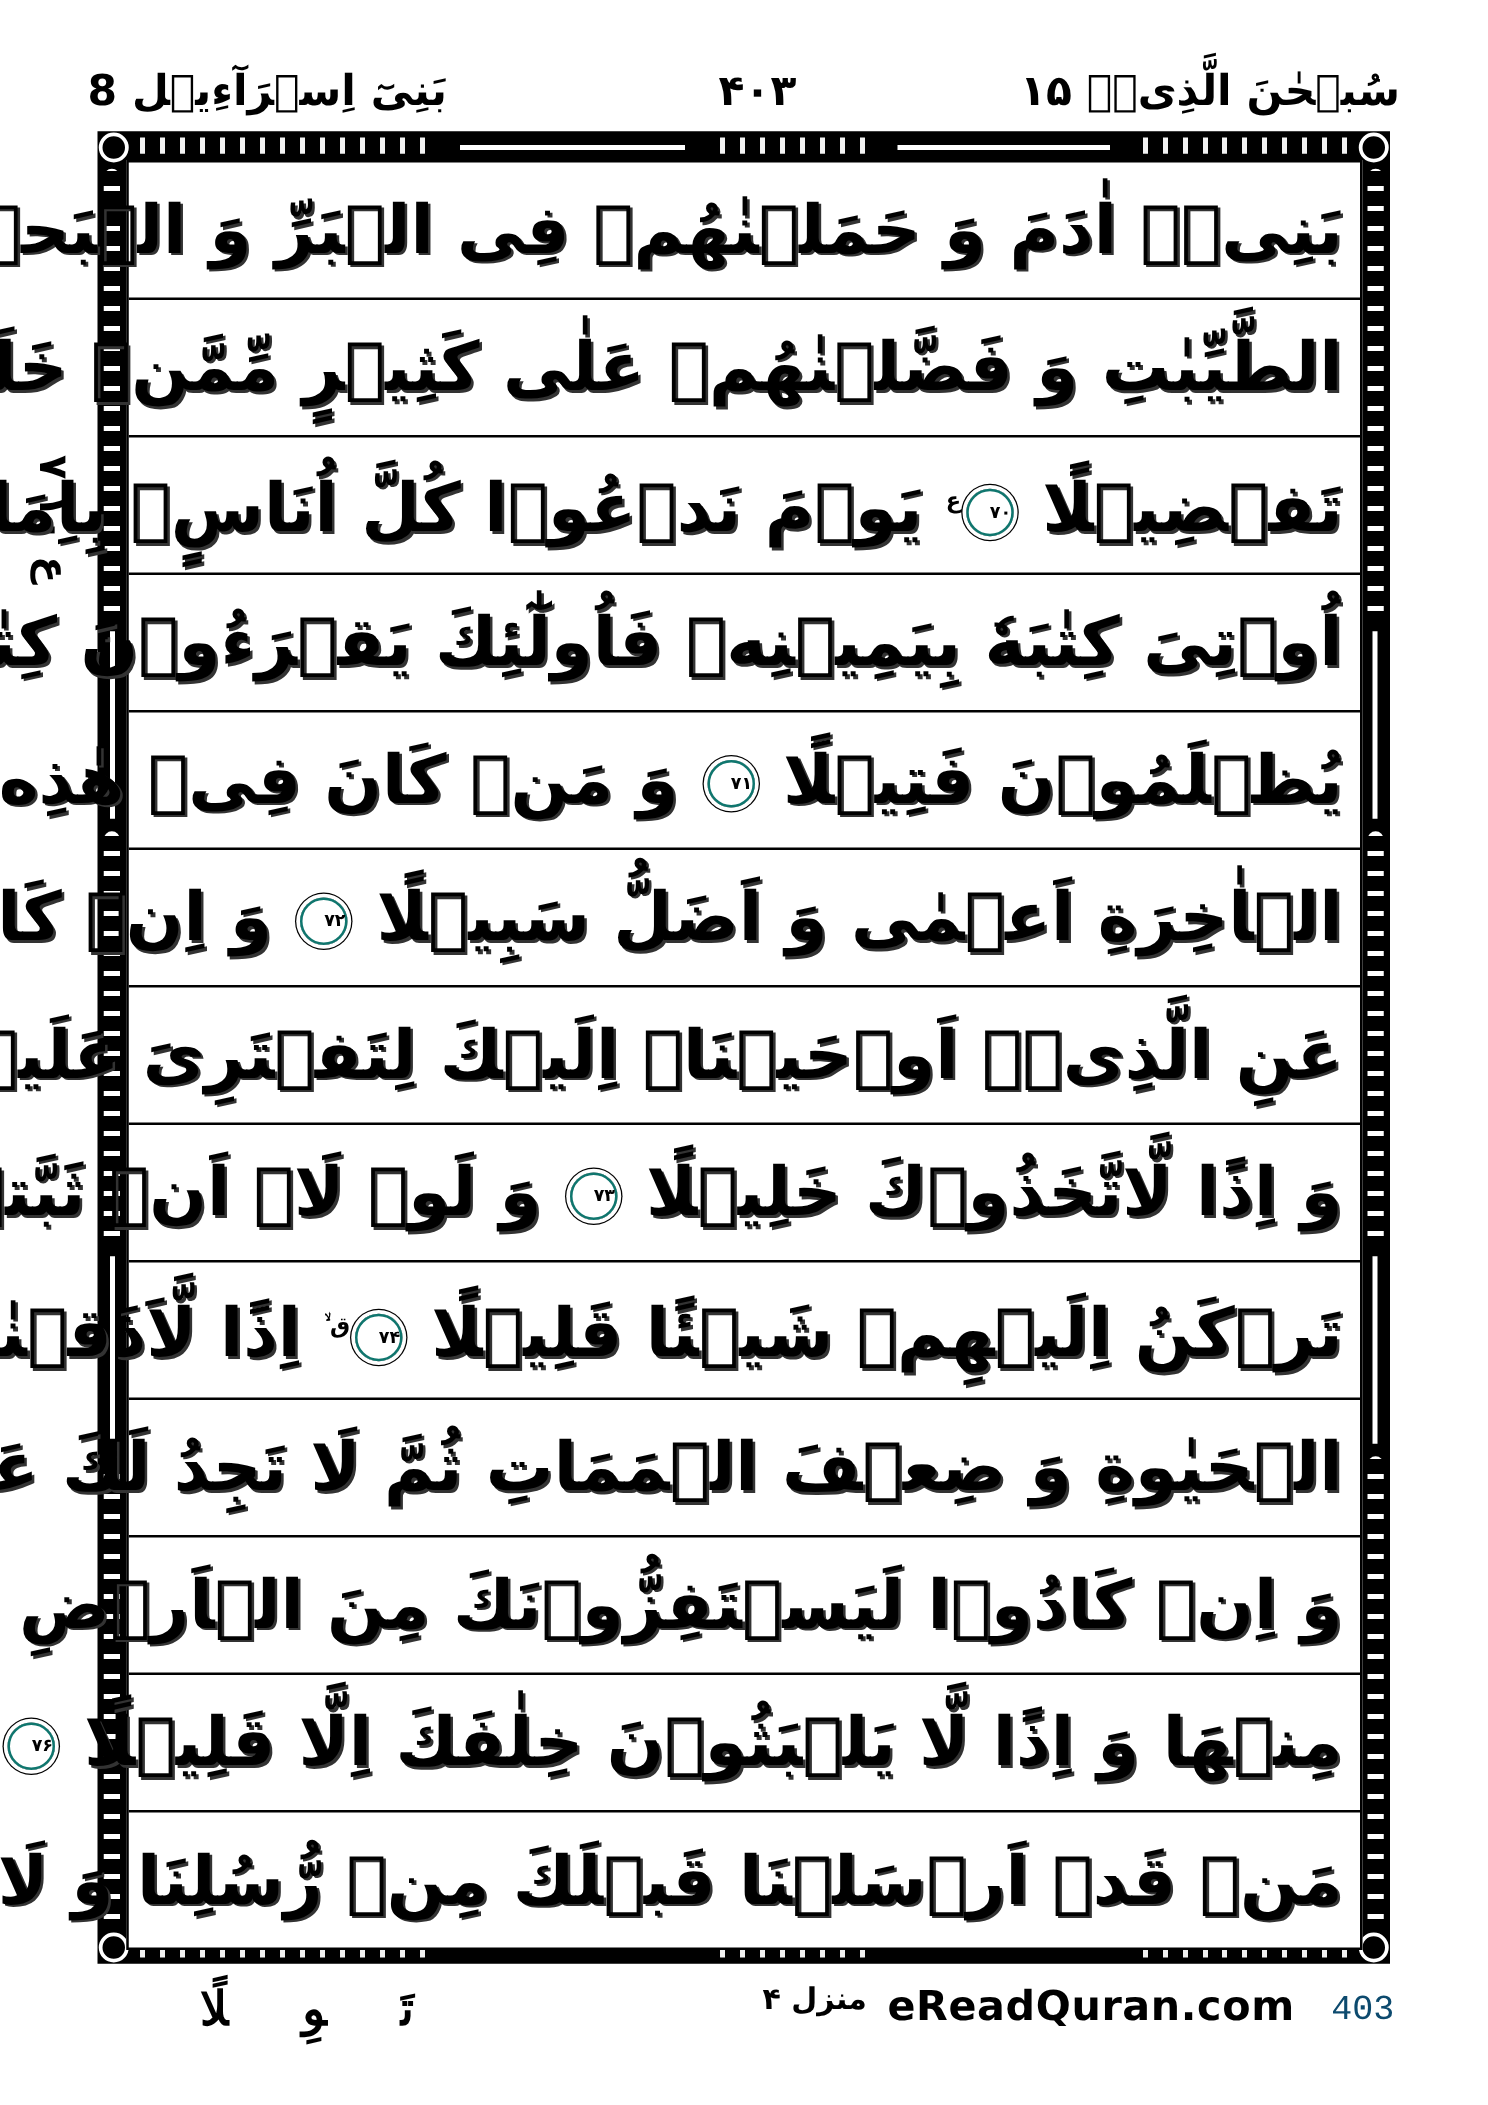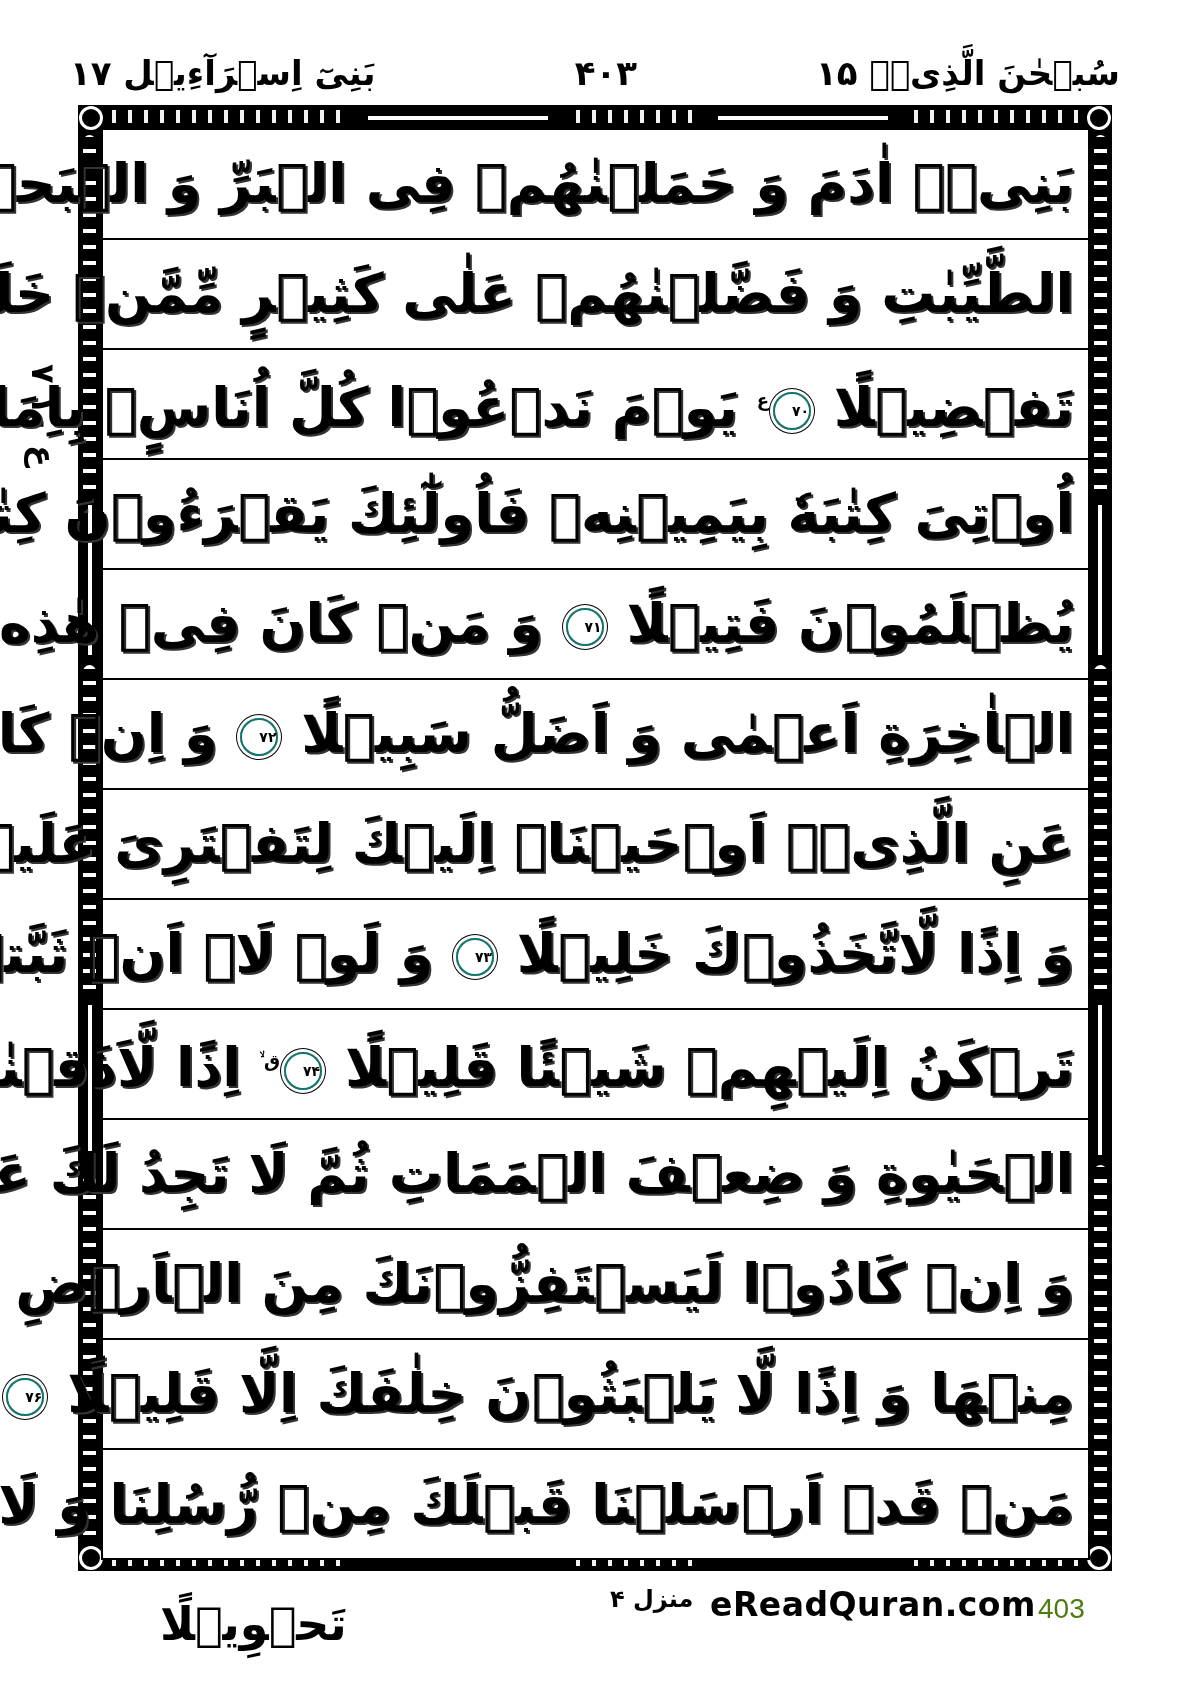--- a/index.html
+++ b/index.html
@@ -39,32 +39,32 @@
               line-height: 100px; white-space: nowrap; direction: rtl; width: 100%;
               text-align: justify; text-align-last: justify;
               text-shadow: 2px 2px 0 #333; letter-spacing: 0; }
   .ayah { display: inline-block; width: 34px; height: 34px; border: 2px solid #0f766e;
           border-radius: 50%; font-size: 14px; line-height: 34px; text-align: center;
           vertical-align: middle; text-shadow: none; font-weight: bold; margin: 0 4px;
           box-shadow: 0 0 0 3px #fff, 0 0 0 4px #000; }
   .waqf { font-size: 18px; vertical-align: super; text-shadow: none; }
 
   .footer { position: absolute; top: 1585px; left: 70px; width: 1050px; height: 60px; }
-  .ftr-catch { position: absolute; left: 90px; top: 12px; font-size: 46px; font-weight: bold; direction: rtl; }
+  .ftr-catch { position: absolute; left: 90px; top: 0; font-size: 38px; font-weight: bold; direction: rtl; font-family: Liberation Serif, serif; }
   .ftr-manzil { position: absolute; left: 540px; top: 0; font-size: 24px; font-weight: bold; direction: rtl; }
   .ftr-site { position: absolute; left: 640px; top: 0; font-family: "DejaVu Sans", sans-serif;
               font-size: 33px; font-weight: bold; letter-spacing: 0.5px; }
-  .ftr-page { position: absolute; left: 968px; top: 8px; font-family: Liberation Sans, sans-serif;
-              font-size: 28px; color: #4d7c0f; }
+  .ftr-page { position: absolute; left: 995px; top: 8px; font-family: Liberation Mono, monospace;
+              font-size: 28px; color: #0c4a6e; }
 </style>
 </head>
 <body>
 
 <div class="header">
-  <span class="hdr-left">بَنِیٓ اِسۡرَآءِیۡل ۱۷</span>
+  <span class="hdr-left">بَنِیٓ اِسۡرَآءِیۡل 8</span>
   <span class="hdr-center">۴۰۳</span>
   <span class="hdr-right">سُبۡحٰنَ الَّذِیۡۤ ۱۵</span>
 </div>
 
 <div class="side-marker">ع ۱۰ ۷</div>
 
 <div class="frame">
 
   <div class="stripe-h" style="left:290px; top:11px; width:180px;"></div>
   <div class="stripe-h" style="left:640px; top:11px; width:170px;"></div>

